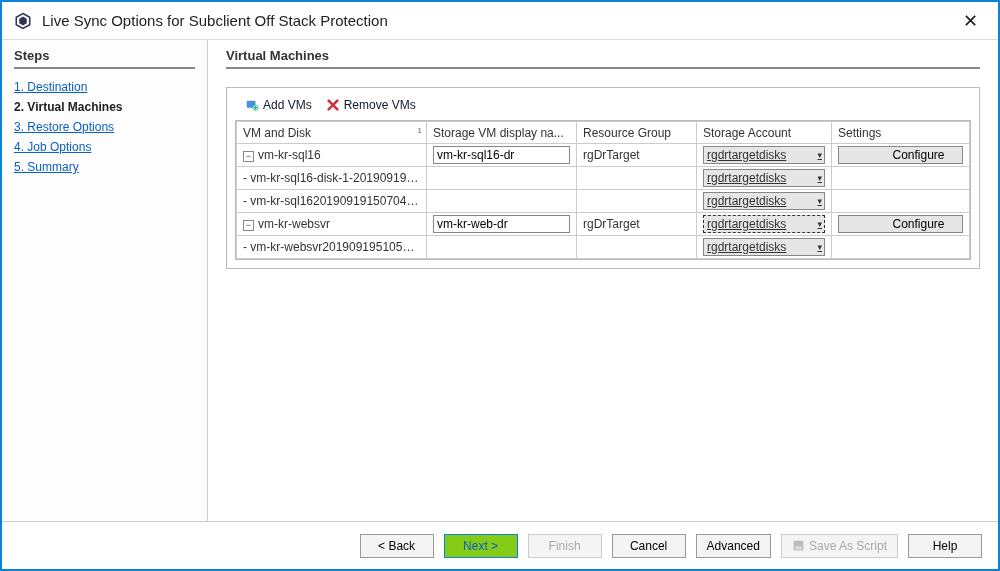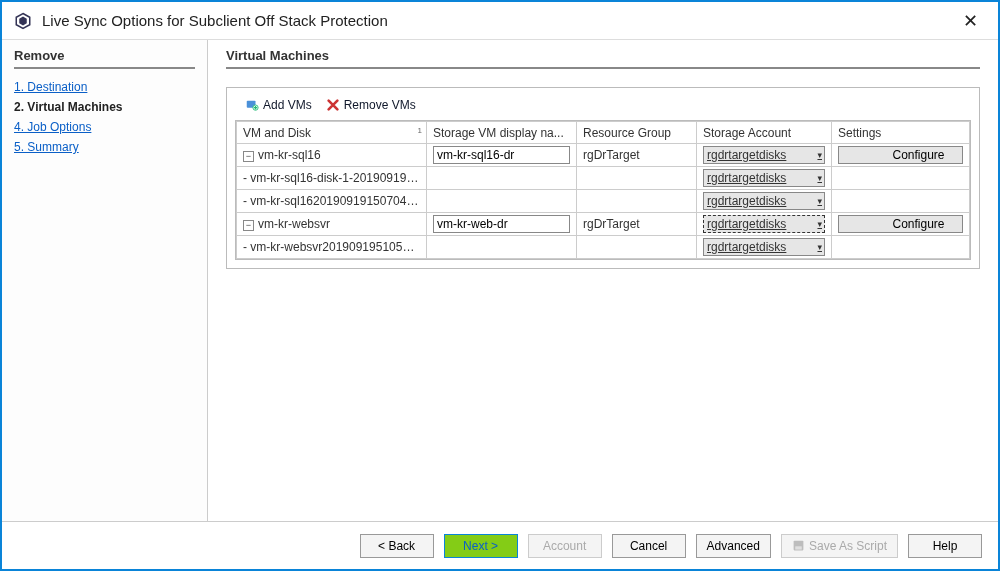--- a/index.html
+++ b/index.html
@@ -48,24 +48,25 @@
     <svg class="app-icon" viewBox="0 0 24 24">
         <polygon points="12,2 21,7 21,17 12,22 3,17 3,7" fill="none" stroke="#335" stroke-width="2"></polygon>
         <polygon points="12,6 17,9 17,15 12,18 7,15 7,9" fill="#335"></polygon>
       </svg>
     <div class="title">Live Sync Options for Subclient Off Stack Protection</div>
     <div class="close">✕</div>
   </div>
 
   <div class="body">
     <div class="sidebar">
-      <div class="sidebar-heading">Remove</div>
+      <div class="sidebar-heading">Steps</div>
       <ul class="steps-list">
         <li><a>1. Destination</a></li>
         <li><span class="active">2. Virtual Machines</span></li>
+        <li><a>3. Restore Options</a></li>
         <li><a>4. Job Options</a></li>
         <li><a>5. Summary</a></li>
       </ul>
     </div>
 
     <div class="main">
       <div class="main-heading">Virtual Machines</div>
 
       <div class="content-panel">
         <div class="toolbar">
@@ -167,21 +168,21 @@
             </tbody>
           </table>
         </div>
       </div>
     </div>
   </div>
 
   <div class="footer">
     <button class="btn">&lt; Back</button>
     <button class="btn primary">Next &gt;</button>
-    <button class="btn disabled">Account</button>
+    <button class="btn disabled">Finish</button>
     <button class="btn">Cancel</button>
     <button class="btn">Advanced</button>
     <button class="btn disabled">
       <svg class="save-icon" viewBox="0 0 16 16">
           <rect x="2" y="2" width="12" height="12" fill="#888" rx="1"></rect>
           <rect x="4" y="9" width="8" height="4" fill="#ccc"></rect>
         </svg>
       <span>Save As Script</span>
     </button>
     <button class="btn">Help</button>

